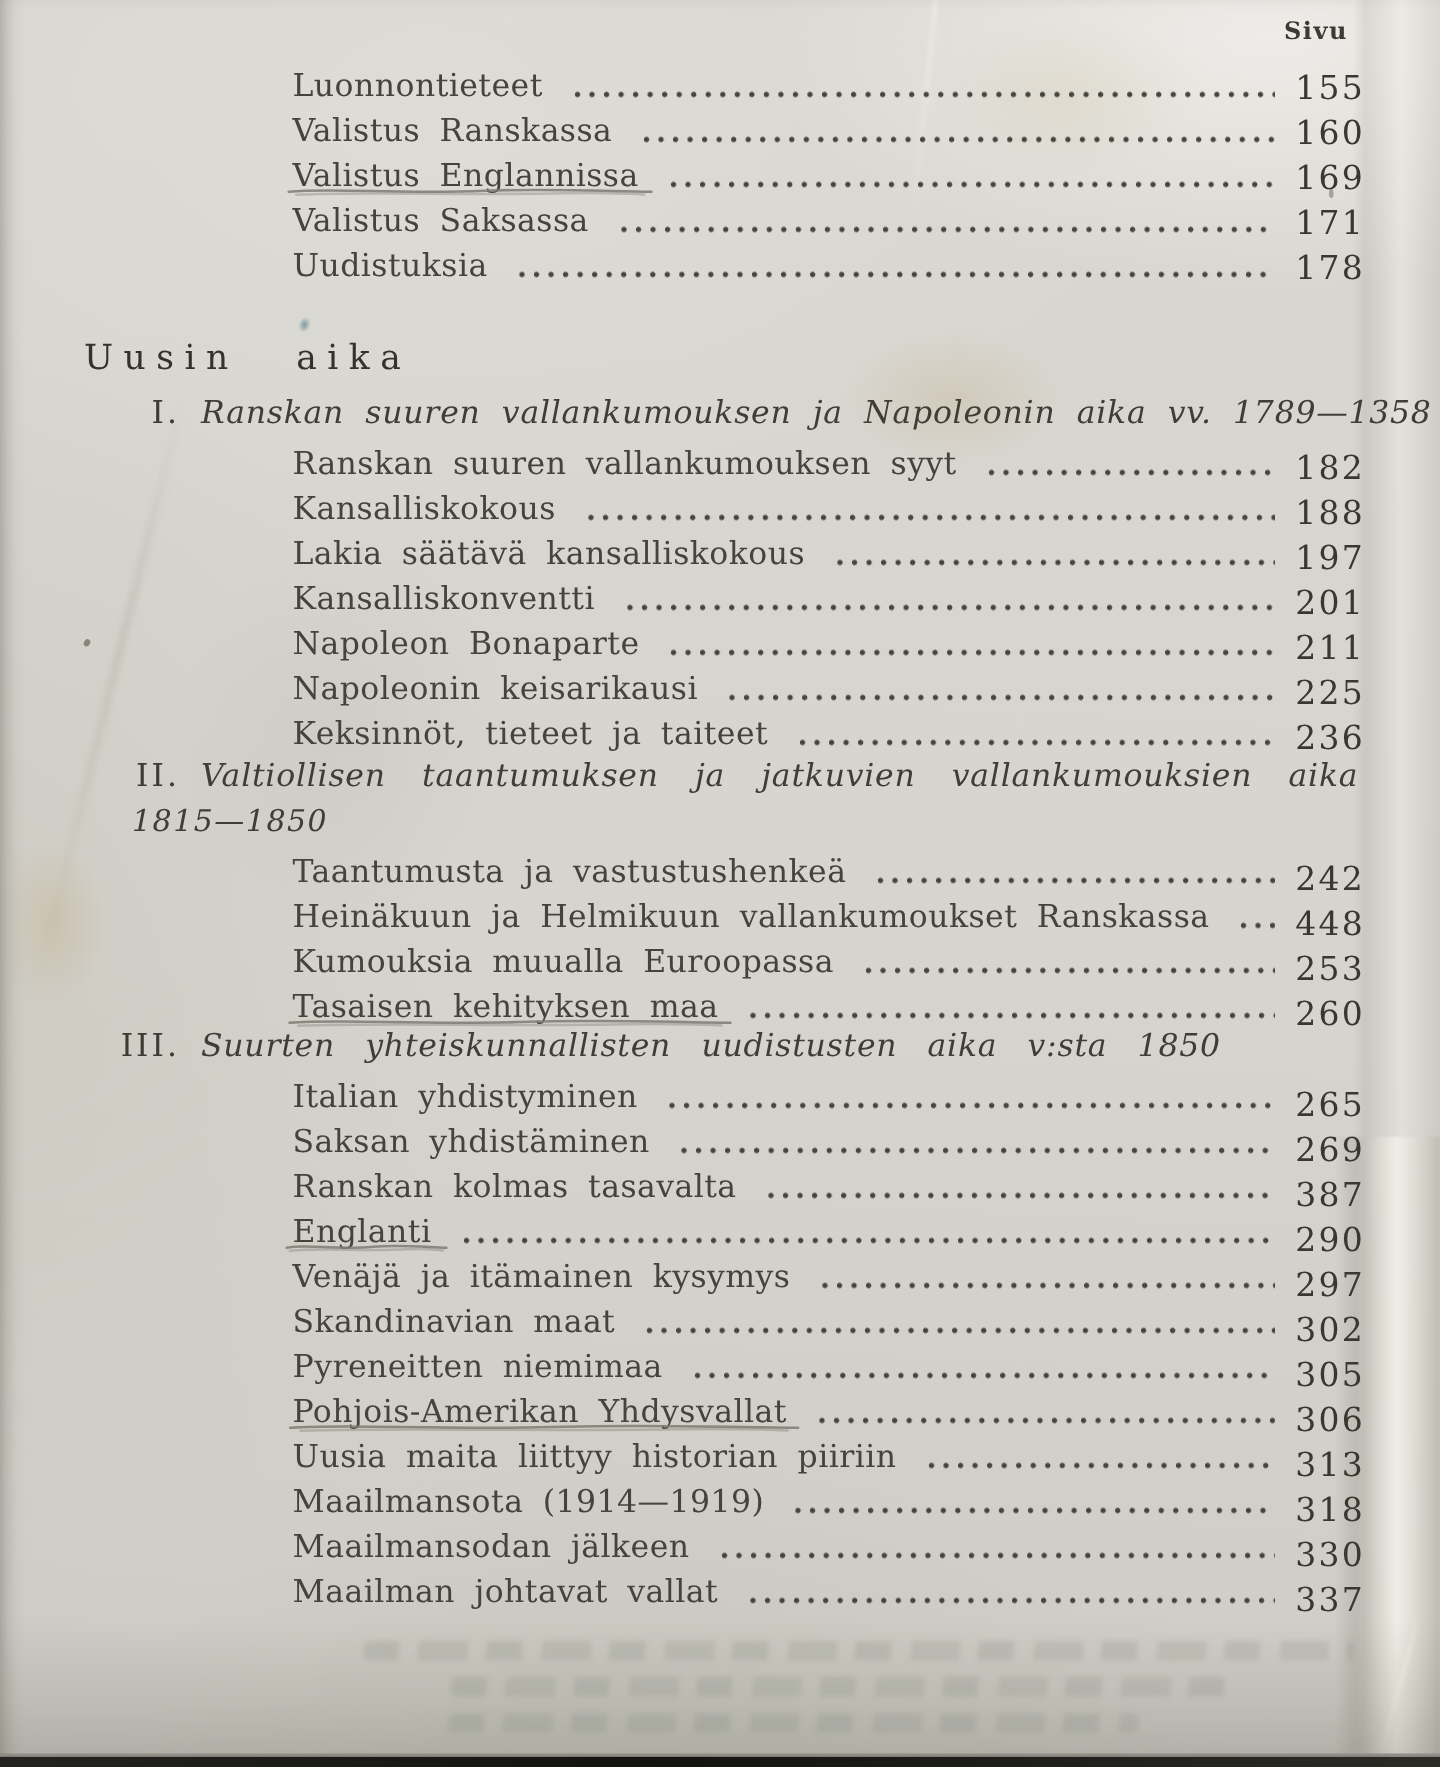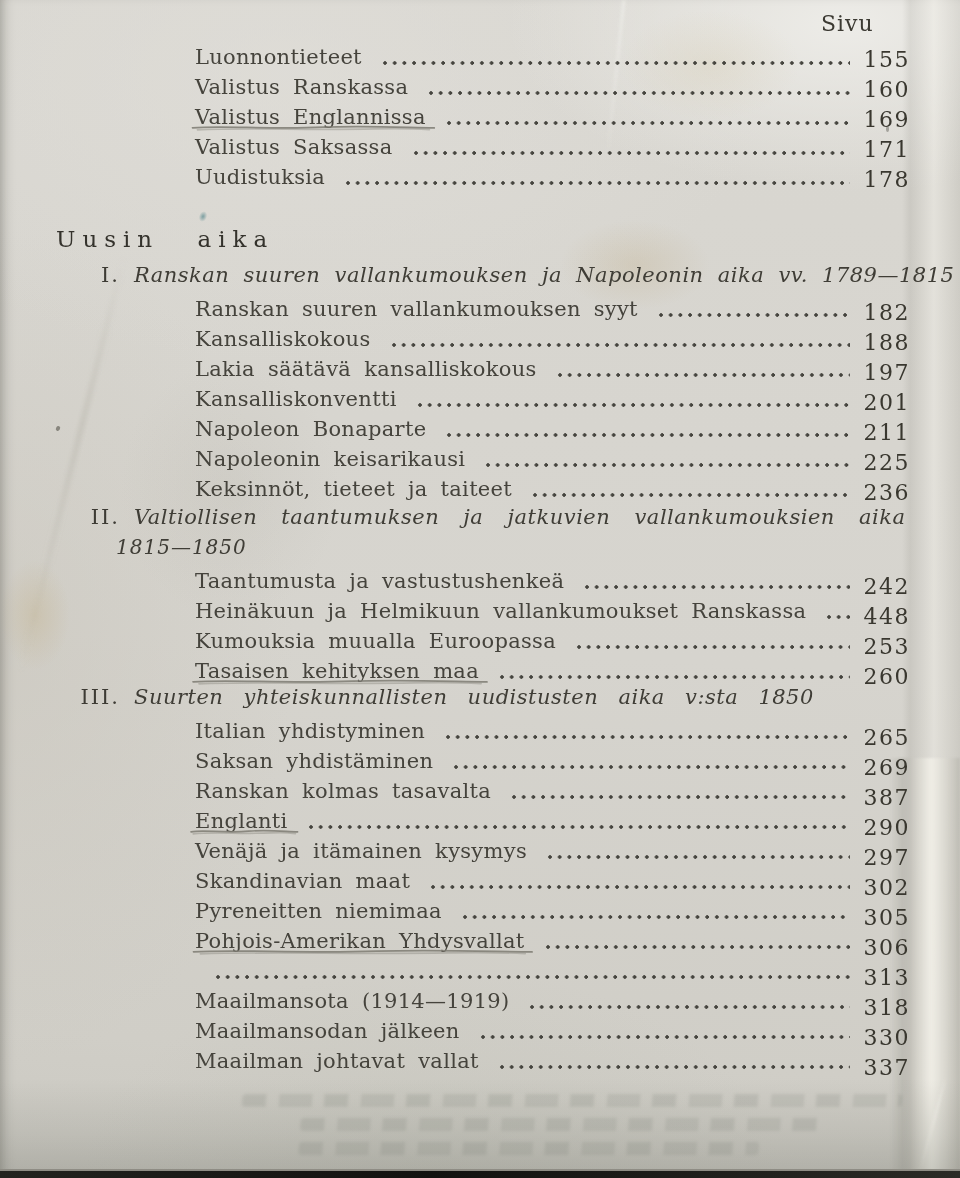--- a/index.html
+++ b/index.html
@@ -41,21 +41,21 @@
   .speck{position:absolute;background:#4a4840;border-radius:50%;opacity:.55;}
   .speck.k1{left:56px;top:426px;width:4px;height:5px;transform:rotate(30deg);}
   .speck.k2{left:886px;top:126px;width:3px;height:6px;opacity:.4;}
   .ghost{position:absolute;filter:blur(1.6px);opacity:.5;transform:skewX(-4deg);}
   .ghost div{height:13px;margin-bottom:11px;border-radius:4px;
     background:repeating-linear-gradient(90deg,rgba(108,114,105,.34) 0 24px,rgba(108,114,105,0) 24px 37px,rgba(108,114,105,.3) 37px 70px,rgba(108,114,105,0) 70px 82px);}
   .fold-br{position:absolute;right:26px;bottom:2px;width:3px;height:100px;
     background:linear-gradient(rgba(244,242,235,0),rgba(244,242,235,.85) 45%,rgba(244,242,235,0));
     transform:rotate(15deg);filter:blur(1px);}
   
-  .sivu{position:absolute;left:821px;top:11px;font-size:22px;letter-spacing:1px;color:#3c3a33;}
+  .sivu{position:absolute;left:856px;top:11px;font-size:16px;letter-spacing:1px;color:#3c3a33;font-weight:bold;}
   .toc{position:absolute;inset:0;}
   .row{display:flex;align-items:flex-end;height:30px;}
   .title{flex:0 1 auto;min-width:0;white-space:nowrap;position:relative;
     font-size:21px;line-height:27px;word-spacing:6px;letter-spacing:.3px;}
   .dots{flex:1 1 10px;min-width:8px;margin:0 14px 0 20px;height:26px;align-self:flex-end;
     background-image:radial-gradient(circle at 3px 18px,#45443e 1.5px,rgba(0,0,0,0) 2.05px);
     background-size:9.7px 26px;background-repeat:repeat-x;}
   .page{flex:0 0 46px;font-size:22px;line-height:27px;letter-spacing:1.5px;color:#39372f;}
   .b-top .page{transform:translateY(2px);}
   .sec0 .page{transform:translateY(3px);}
@@ -64,21 +64,21 @@
   .top-block{padding-top:41px;margin:0 50px 0 195px;}
   .era{margin:33px 0 9px 56px;font-size:23px;font-weight:normal;line-height:30px;
     letter-spacing:7px;word-spacing:24px;color:#34322c;}
   .sec-head{display:flex;align-items:baseline;height:30px;margin:0 40px 0 52px;}
   .sec-head.gap{margin-top:2px;}
   .numeral{flex:0 0 68px;text-align:right;padding-right:14px;font-size:21px;letter-spacing:2px;color:#3d3b34;}
   .sec-title{font-style:italic;font-size:21px;letter-spacing:.5px;white-space:nowrap;color:#3f3d36;}
   .st0{word-spacing:7px;}
   .st1{word-spacing:17px;}
   .st2{word-spacing:13px;}
-  .years-line{height:30px;margin-left:116px;font-style:italic;font-size:20px;letter-spacing:1px;color:#3f3d36;}
+  .years-line{height:30px;margin-left:88px;font-style:italic;font-size:20px;letter-spacing:1px;color:#3f3d36;}
   .entries{margin:0 50px 0 195px;}
   
   .pencil{display:none;position:absolute;left:-5px;bottom:-1px;width:calc(100% + 16px);height:10px;overflow:visible;}
   .row.underlined .pencil{display:block;}
   .pencil path{fill:none;stroke:#7e7c73;stroke-width:1.7;vector-effect:non-scaling-stroke;stroke-linecap:round;}
   .pencil .p1{opacity:.85;}
   .pencil .p2{opacity:.38;}
 </style>
 </head>
 <body>
@@ -149,21 +149,21 @@
     <span class="dots"></span>
     <span class="page">178</span>
   </div>
 </div>
 
     <h2 class="era">Uusin aika</h2>
 
     <section>
       <div class="sec-head">
         <span class="numeral">I.</span>
-        <span class="sec-title st0">Ranskan suuren vallankumouksen ja Napoleonin aika vv. 1789—1815</span>
+        <span class="sec-title st0">Ranskan suuren vallankumouksen ja Napoleonin aika vv. 1789—1358</span>
       </div>
       <div class="entries sec0">
   <div class="row">
     <span class="title">
       <span class="t">Ranskan suuren vallankumouksen syyt</span>
       
     </span>
     <span class="dots"></span>
     <span class="page">182</span>
   </div>
@@ -350,20 +350,24 @@
       <svg class="pencil" viewBox="0 0 200 10" preserveAspectRatio="none" aria-hidden="true">
         <path class="p1" d="M2 5.8 C 28 3.2, 62 7.6, 108 5.2 C 140 3.6, 172 5.4, 198 5.9"></path>
         <path class="p2" d="M6 7.8 C 48 5.6, 96 8.4, 150 6.8 C 168 6.3, 184 6.8, 194 7.6"></path>
       </svg>
     </span>
     <span class="dots"></span>
     <span class="page">306</span>
   </div>
 
   <div class="row">
+    <span class="title">
+      <span class="t">Uusia maita liittyy historian piiriin</span>
+      
+    </span>
     <span class="dots"></span>
     <span class="page">313</span>
   </div>
 
   <div class="row">
     <span class="title">
       <span class="t">Maailmansota (1914—1919)</span>
       
     </span>
     <span class="dots"></span>

